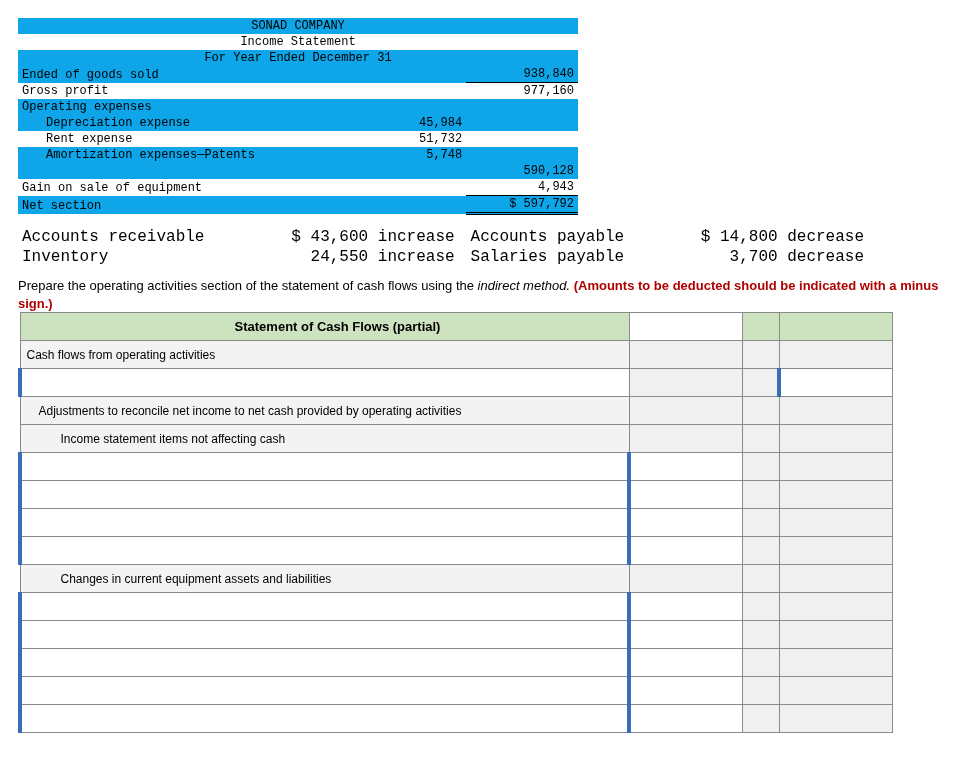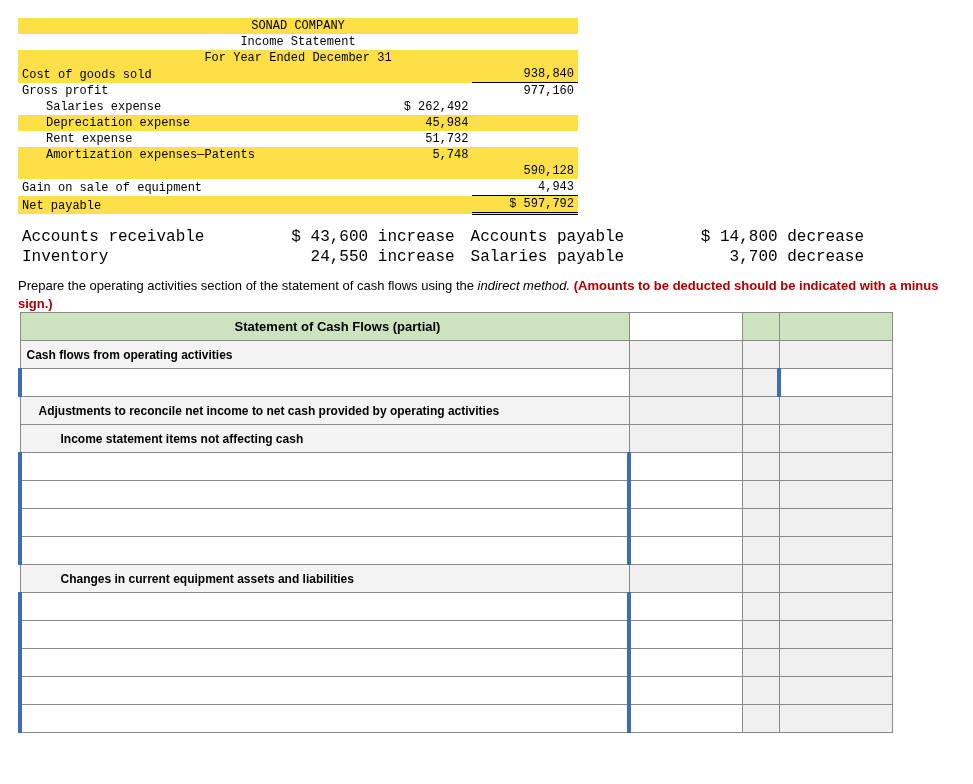--- a/index.html
+++ b/index.html
@@ -13,21 +13,21 @@
     width: 560px;
     border-collapse: collapse;
     margin-bottom: 12px;
     font-family: "Courier New", monospace;
     font-size: 12px;
   }
   .income-statement td {
     padding: 1px 4px;
     vertical-align: bottom;
   }
-  .bg-gray { background: #fde047; }
+  .bg-gray { background: #0ea5e9; }
   .center { text-align: center; }
   .right { text-align: right; }
   .indent1 { padding-left: 28px !important; }
   .underline-s { border-bottom: 1px solid #000; }
   .dbl-under { border-bottom: 3px double #000; }
   .is-col-label { width: 300px; }
   .is-col-a { width: 110px; }
   .is-col-b { width: 110px; }
 
   
@@ -59,21 +59,21 @@
     height: 21px;
   }
   .answer .title-cell {
     background: #cde3c0;
     text-align: center;
     font-weight: bold;
     font-size: 13px;
   }
   .answer .subhead {
     background: #f3f3f3;
-    font-weight: bold;
+    font-weight: normal;
     margin-left: 24px;
   }
   .answer .indent-a { padding-left: 18px; }
   .answer .indent-b { padding-left: 40px; }
   .answer .colA { width: 570px; padding-left: 32px; }
   .answer .colB { width: 100px; text-align:right; background:#fff; }
   .answer .colC { width: 24px; text-align:center; }
   .answer .colD { width: 100px; text-align:right; }
   .answer .drop-tick {
     border-left: 4px solid #3a6fb7;
@@ -98,33 +98,33 @@
         <td colspan="3" class="center">SONAD COMPANY</td>
       </tr>
   <tr>
         <td colspan="3" class="center">Income Statement</td>
       </tr>
   <tr class="bg-gray">
         <td colspan="3" class="center">For Year Ended December 31</td>
       </tr>
 
   <tr class="bg-gray">
-    <td>Cost of goods sold</td>
+    <td>Ended of goods sold</td>
     <td></td>
     <td class="right underline-s">938,840</td>
   </tr>
   <tr>
     <td>Gross profit</td>
     <td></td>
     <td class="right">977,160</td>
   </tr>
-  <tr>
-    <td class="indent1">Salaries expense</td>
-    <td class="right">$ 262,492</td>
-    <td></td>
+  <tr class="bg-gray">
+    <td>Operating expenses</td>
+    <td></td>
+        <td></td>
   </tr>
   <tr class="bg-gray">
     <td class="indent1">Depreciation expense</td>
     <td class="right">45,984</td>
     <td></td>
   </tr>
   <tr>
     <td class="indent1">Rent expense</td>
     <td class="right">51,732</td>
     <td></td>
@@ -138,21 +138,21 @@
     <td></td>
         <td></td>
     <td class="right">590,128</td>
   </tr>
   <tr>
     <td>Gain on sale of equipment</td>
     <td></td>
     <td class="right underline-s">4,943</td>
   </tr>
   <tr class="bg-gray">
-    <td>Net payable</td>
+    <td>Net section</td>
     <td></td>
     <td class="right dbl-under">$ 597,792</td>
   </tr>
 </tbody>
   </table>
 
 <table class="changes">
   <tbody>
       <tr>
     <td style="width:200px">Accounts receivable</td>

